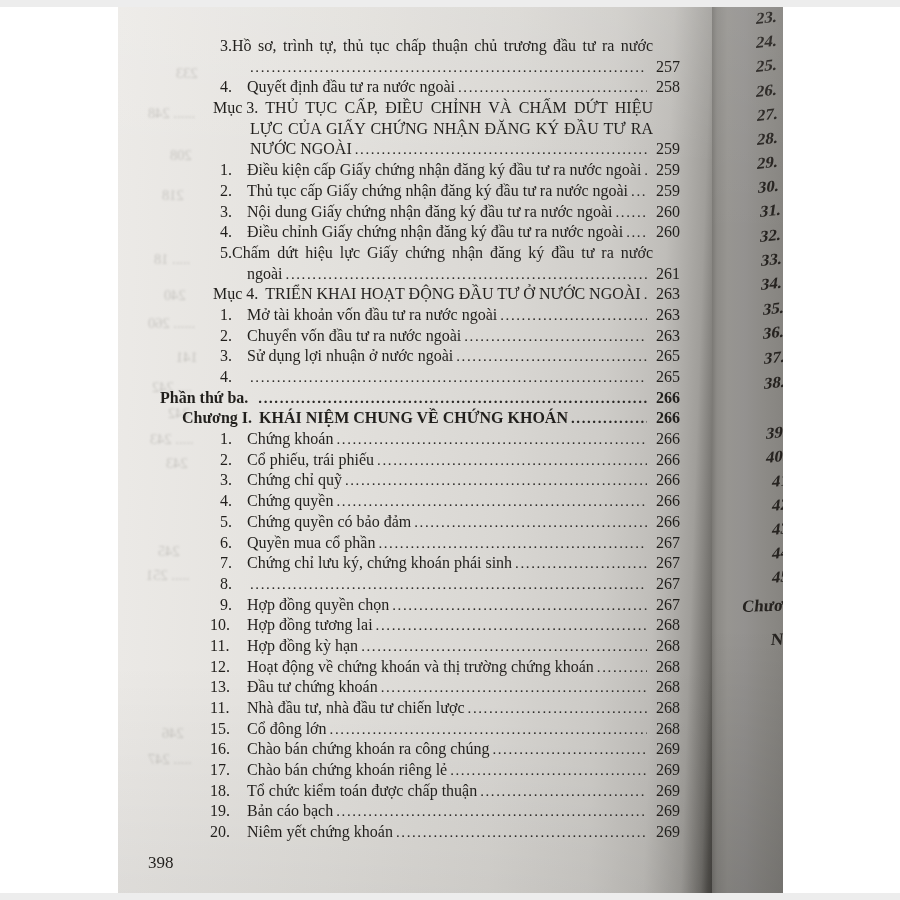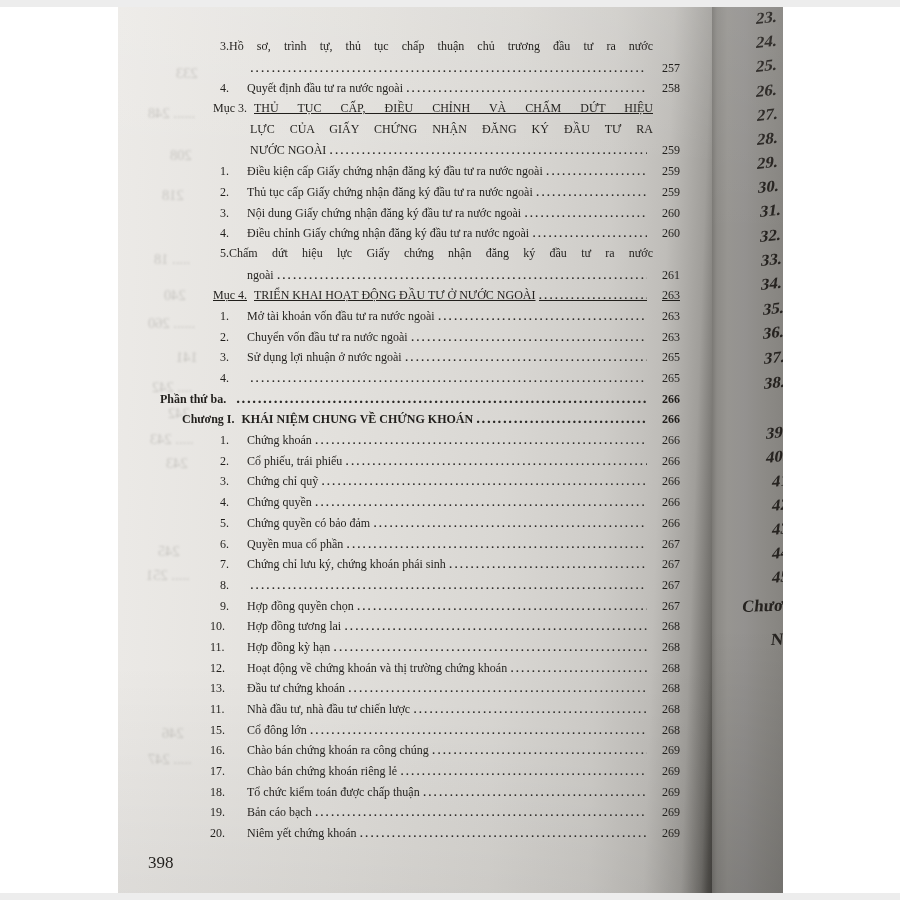--- a/index.html
+++ b/index.html
@@ -29,26 +29,26 @@
     font-weight:700;font-size:16.5px;line-height:18px;
     transform:skewX(-14deg) rotate(-6deg);transform-origin:left center;}
   .edge-item.word{font-size:17px;transform:skewX(-8deg) rotate(-2deg);}
 
   
   .ghost{position:absolute;color:#97958f;opacity:.42;filter:blur(.8px);
     transform:scaleX(-1);font-size:14.5px;white-space:nowrap;}
 
   
   .toc{position:absolute;left:32px;top:29px;width:530px;color:#211f1c;
-    font-size:12px;}
+    font-size:16px;}
   .row{display:flex;align-items:baseline;height:20.7px;line-height:20.7px;white-space:nowrap;}
   .row.bold{font-weight:700;}
   .row.item{padding-left:60px;}
   .row.cont{padding-left:97px;}
-  .row.muc{padding-left:63px;text-decoration:underline;}
+  .row.muc{padding-left:63px;}
   .row.muccont{padding-left:100px;}
   .row.phan{padding-left:0;margin-left:10px;}
   .row.chuong{padding-left:32px;}
   .mk{flex:0 0 37px;}
   .mk.d1{padding-left:10px;flex-basis:27px;}
   .muc .mk,.phan .mk,.chuong .mk{flex:0 0 auto;margin-right:7px;}
   .txt{flex:0 0 auto;}
   .lead{flex:1 1 0;min-width:0;overflow:hidden;margin:0 3px;color:#2a2825;}
   .lead::after{letter-spacing:1.6px;font-size:15px;
     content:"..........................................................................................................................................................";}

